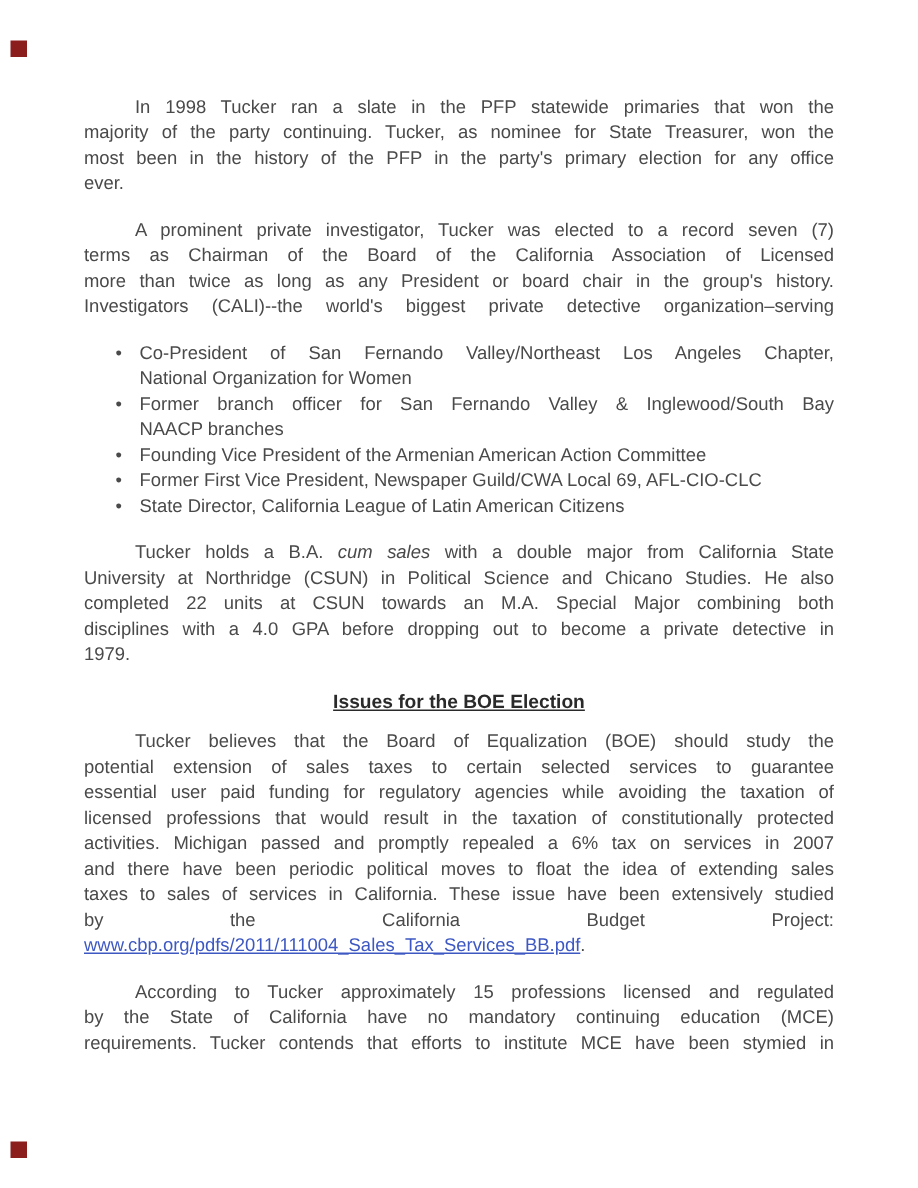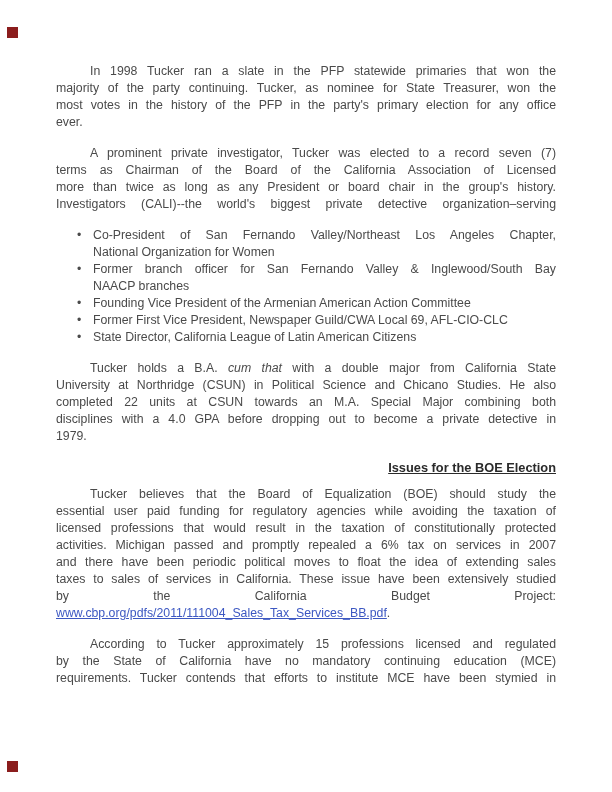--- a/index.html
+++ b/index.html
@@ -23,21 +23,21 @@
     font-size: 12.3px;
     line-height: 17px;
     color: var(--text-color, #4a4a4a);
   }
   .block { margin: 0 0 14px 0; }
   .block:last-child { margin-bottom: 0; }
   .line { min-height: 17px; text-align: left; }
   .line.j { text-align: justify; text-align-last: justify; }
   .line.ind { padding-left: 34px; }
   .heading {
-    text-align: right;
+    text-align: center;
     font-weight: bold;
     font-size: 12.8px;
     color: var(--heading-color, #2a2a2a);
     margin-top: 8px;
     margin-bottom: 10px;
   }
   .heading .u { text-decoration: underline; }
   .bullet-item { position: relative; padding-left: 37px; }
   .bullet-item .marker {
     position: absolute;
@@ -64,21 +64,21 @@
 </head>
 <body>
 
 <div class="page">
   <div class="annot top" style="background: rgb(139, 29, 29);"></div>
   <div class="annot bottom" style="background: rgb(139, 29, 29);"></div>
   <div class="content">
       <div class="block">
         <div class="line j ind"><span>In 1998 Tucker ran a slate in the PFP statewide primaries that won the</span></div>
         <div class="line j"><span>majority of the party continuing.  Tucker, as nominee for State Treasurer, won the</span></div>
-        <div class="line j"><span>most votes in the history of the PFP in the party's primary election for any office</span></div>
+        <div class="line j"><span>most been in the history of the PFP in the party's primary election for any office</span></div>
         <div class="line"><span>ever.</span></div>
       </div>
       <div class="block">
         <div class="line j ind"><span>A prominent private investigator, Tucker was elected to a record seven (7)</span></div>
         <div class="line j"><span>terms as Chairman of the Board of the California Association of Licensed</span></div>
         <div class="line j"><span>more than twice as long as any President or board chair in the group's history.</span></div>
         <div class="line j"><span>Investigators (CALI)--the world's biggest private detective organization–serving</span></div>
       </div>
       <div class="block">
         <div class="bullet-item">
@@ -98,29 +98,30 @@
         <div class="bullet-item">
           <span class="marker">•</span>
           <div class="line"><span>Former First Vice President, Newspaper Guild/CWA Local 69, AFL-CIO-CLC</span></div>
         </div>
         <div class="bullet-item">
           <span class="marker">•</span>
           <div class="line"><span>State Director, California League of Latin American Citizens</span></div>
         </div>
       </div>
       <div class="block">
-        <div class="line j ind"><span>Tucker holds a B.A. </span><span class="it">cum that</span><span> with a double major from California State</span></div>
+        <div class="line j ind"><span>Tucker holds a B.A. </span><span class="it">cum sales</span><span> with a double major from California State</span></div>
         <div class="line j"><span>University at Northridge (CSUN) in Political Science and Chicano Studies.  He also</span></div>
         <div class="line j"><span>completed 22 units at CSUN towards an M.A. Special Major combining both</span></div>
         <div class="line j"><span>disciplines with a 4.0 GPA before dropping out to become a private detective in</span></div>
         <div class="line"><span>1979.</span></div>
       </div>
       <div class="block heading"><span class="u">Issues for the BOE Election</span></div>
       <div class="block">
         <div class="line j ind"><span>Tucker believes that the Board of Equalization (BOE) should study the</span></div>
+        <div class="line j"><span>potential extension of sales taxes to certain selected services to guarantee</span></div>
         <div class="line j"><span>essential user paid funding for regulatory agencies while avoiding the taxation of</span></div>
         <div class="line j"><span>licensed professions that would result in the taxation of constitutionally protected</span></div>
         <div class="line j"><span>activities.  Michigan passed and promptly repealed a 6% tax on services in 2007</span></div>
         <div class="line j"><span>and there have been periodic political moves to float the idea of extending sales</span></div>
         <div class="line j"><span>taxes to sales of services in California.  These issue have been extensively studied</span></div>
         <div class="line j"><span>by the California Budget Project:</span></div>
         <div class="line"><a class="link">www.cbp.org/pdfs/2011/111004_Sales_Tax_Services_BB.pdf</a><span>.</span></div>
       </div>
       <div class="block">
         <div class="line j ind"><span>According to Tucker approximately 15  professions licensed and regulated</span></div>

